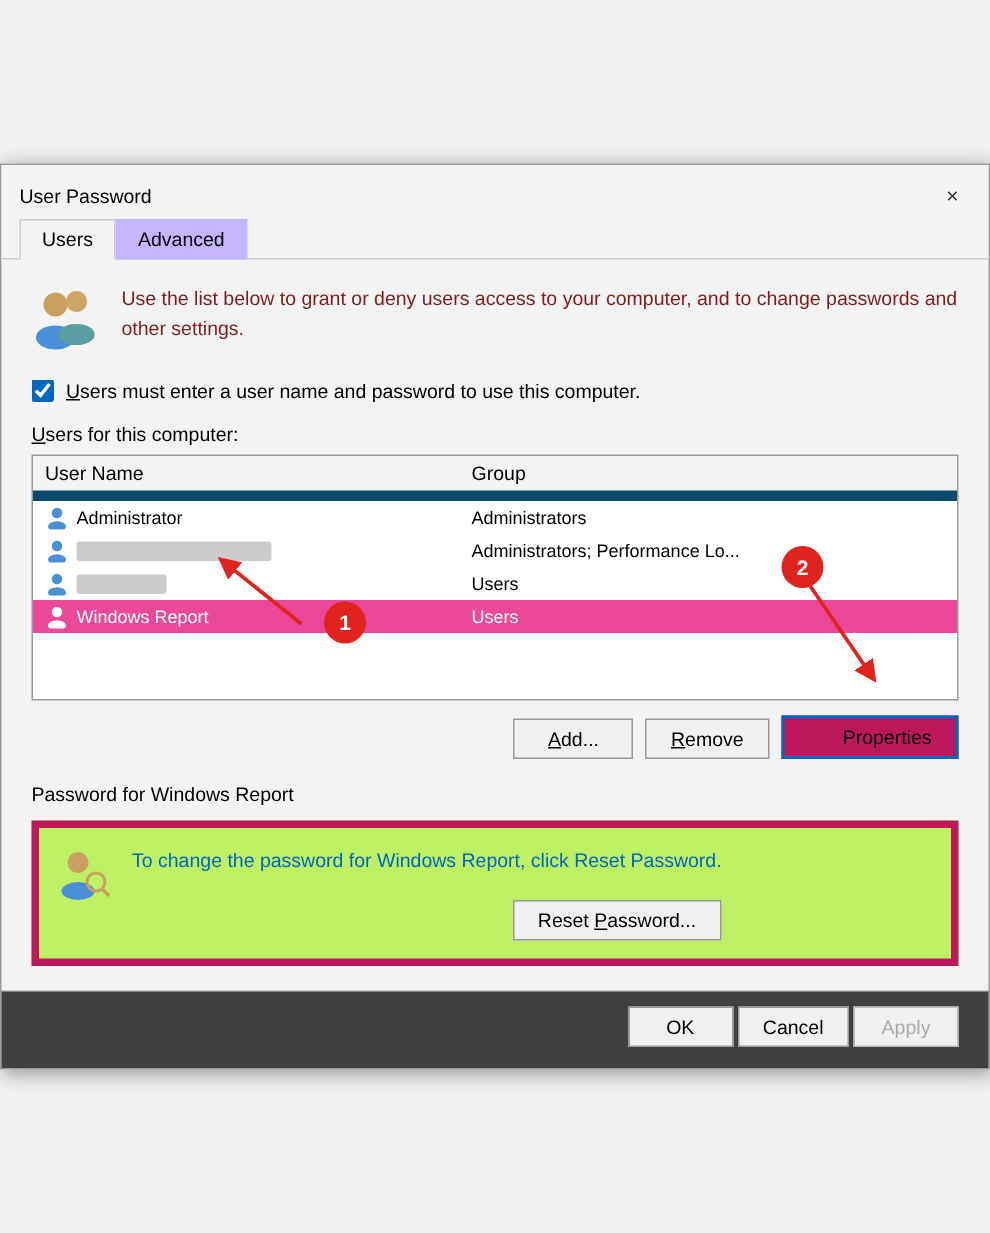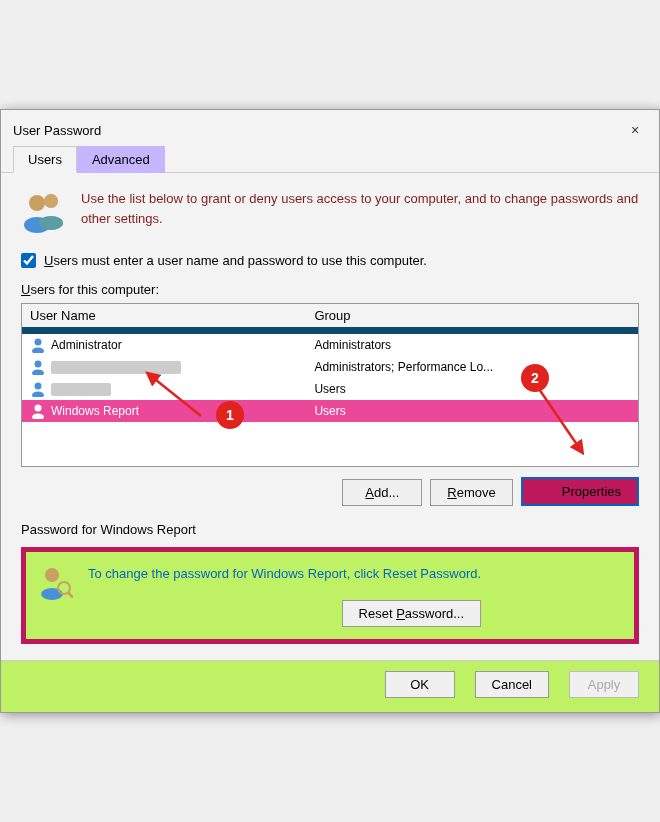--- a/index.html
+++ b/index.html
@@ -197,24 +197,24 @@
     }
     .reset-btn-row {
       display: flex;
       justify-content: flex-end;
       margin-top: 8px;
     }
     .bottom-bar {
       display: flex;
       justify-content: flex-end;
       align-items: center;
-      gap: 20px;
+      gap: 3px;
       padding: 10px 20px 14px 20px;
       border-top: 1px solid #ccc;
-      background: #bef264;
+      background: #404040;
     }
     .btn-disabled {
       padding: 5px 16px;
       font-size: 13px;
       background: #f0f0f0;
       border: 1px solid #bbb;
       color: #aaa;
       min-width: 70px;
       cursor: default;
     }

